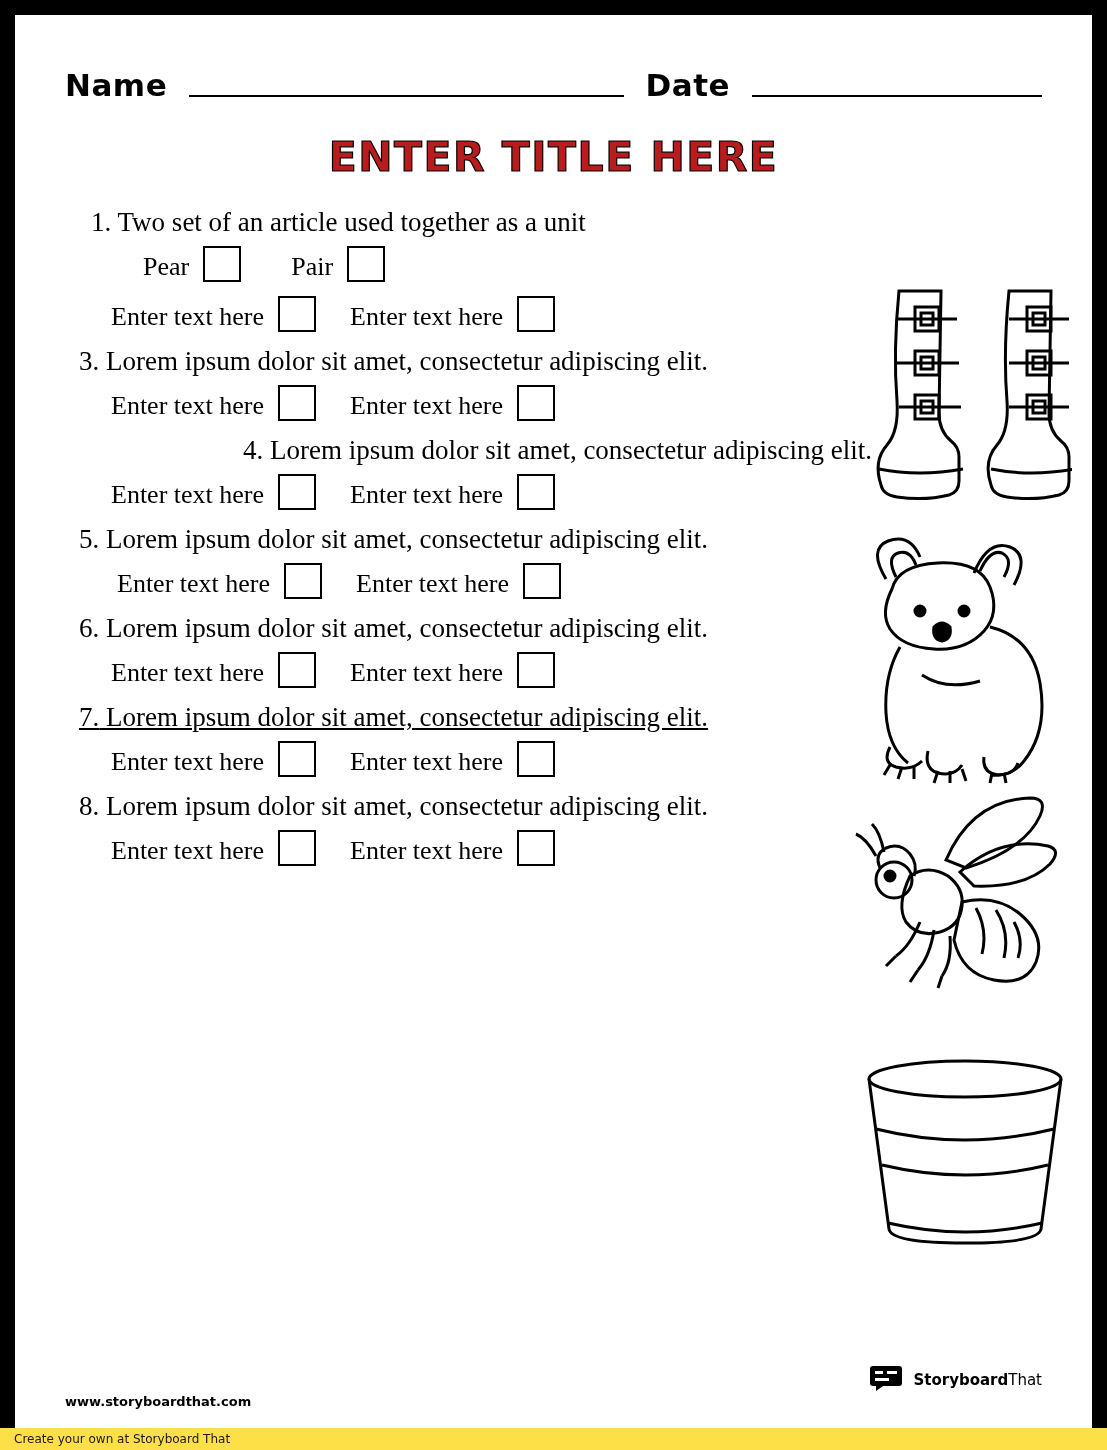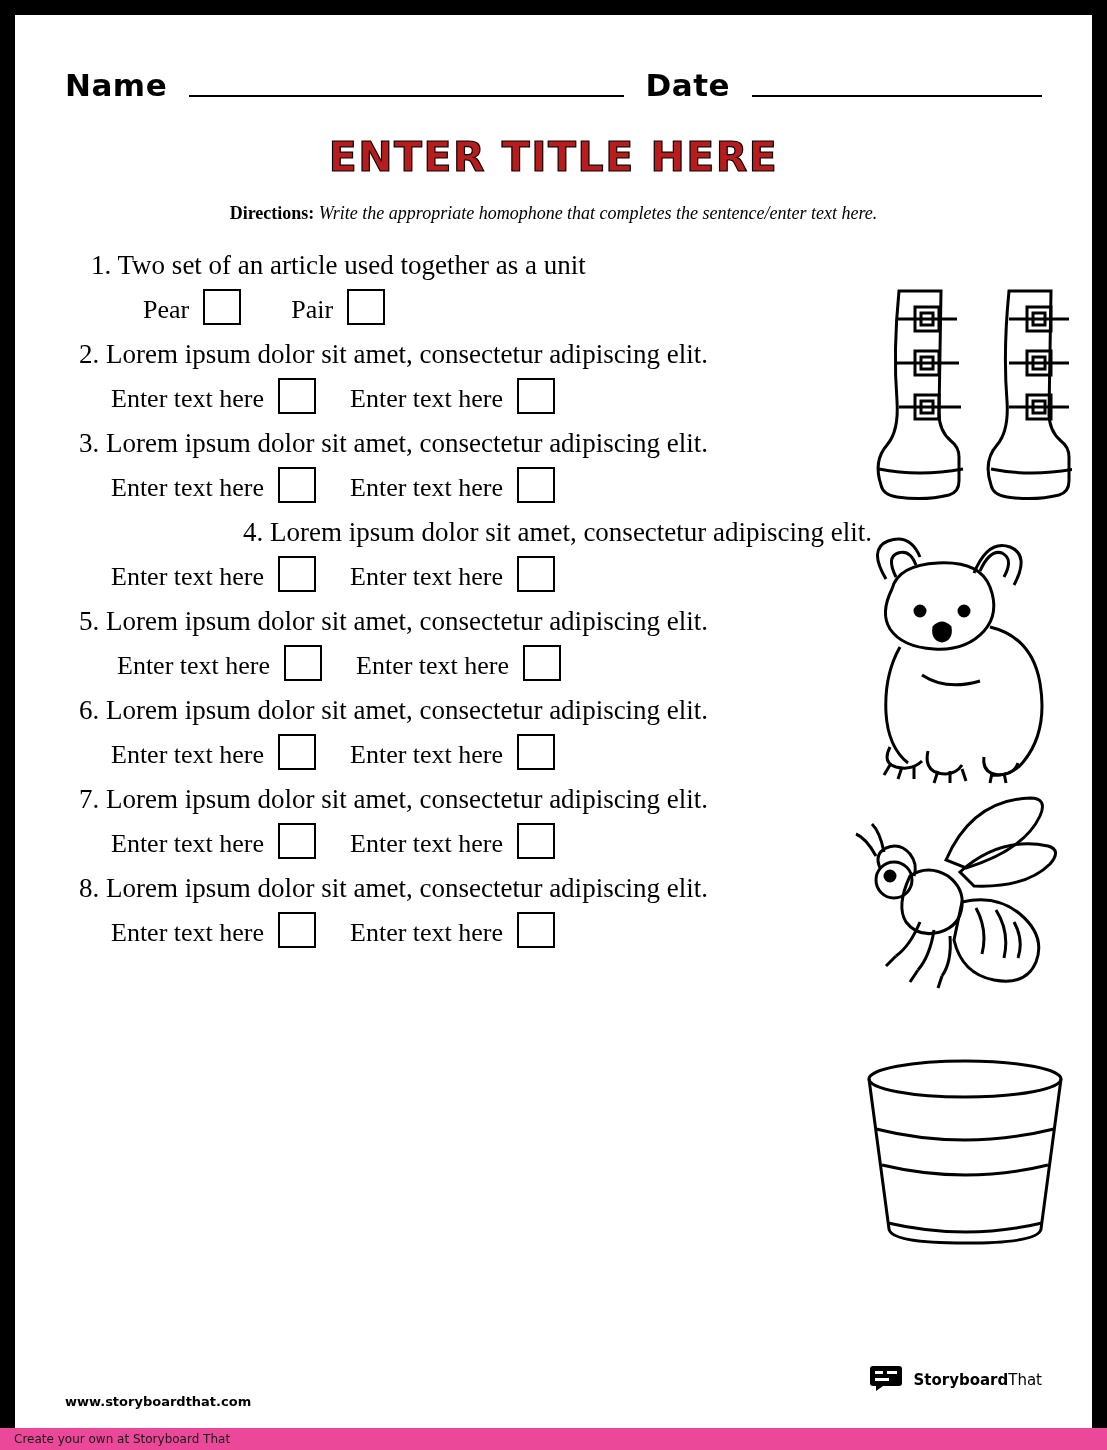--- a/index.html
+++ b/index.html
@@ -134,21 +134,21 @@
   
   .q1 .q-text { padding-left: 26px; margin-top: 20px; }
   .q1 .answers { padding-left: 78px; }
   .q1 .answer + .answer { margin-left: 50px; }
   .q2 .q-text { padding-left: 14px; }
   .q3 .q-text { padding-left: 14px; }
   .q4 .q-text { padding-left: 8px; text-align: center; }
   .q5 .q-text { padding-left: 14px; }
   .q5 .answers { padding-left: 52px; }
   .q6 .q-text { padding-left: 14px; }
-  .q7 .q-text { padding-left: 14px; }
+  .q7 .q-text { padding-left: 14px; text-decoration: underline; }
   .q8 .q-text { padding-left: 14px; }
 
   
   .art {
     position: absolute;
     z-index: 1;
   }
   .art-boots { right: 20px; top: 268px; }
   .art-koala { right: 18px; top: 520px; }
   .art-bee   { right: 30px; top: 775px; }
@@ -181,21 +181,21 @@
     font-size: 15px;
     color: #000;
   }
   .brand-text b { font-weight: bold; }
   .bottom-strip {
     position: absolute;
     left: 0;
     bottom: 0;
     width: 100%;
     height: 22px;
-    background: #ec4899;
+    background: #fde047;
     color: #1a1a1a;
     font-family: "DejaVu Sans", sans-serif;
     font-size: 12px;
     line-height: 22px;
     padding-left: 14px;
     box-sizing: border-box;
     overflow: hidden;
   }
 </style>
 </head>
@@ -207,23 +207,20 @@
 
       <div class="header-row">
         <span class="hdr-label">Name</span>
         <span class="hdr-rule name-rule"></span>
         <span class="hdr-label">Date</span>
         <span class="hdr-rule date-rule"></span>
       </div>
 
       <div class="title">ENTER TITLE HERE</div>
 
-      <div class="directions">
-        <span class="dir-label">Directions:</span><span> Write the appropriate homophone that completes the sentence/enter text here.</span>
-      </div>
 
       <div class="art art-boots">
         <svg width="215" height="230" viewBox="0 0 215 230" fill="none" stroke="#000" stroke-width="3">
           <path d="M42 8 q-6 60 -2 110 q2 30 -10 44 q-14 16 -6 40 q2 10 16 12 q28 4 52 -2 q10 -3 10 -14 l0 -24 q0 -10 -8 -16 q-12 -10 -12 -28 l2 -122 z"></path>
           <path d="M118 8 q-6 60 -2 110 q2 30 -10 44 q-14 16 -6 40 q2 10 16 12 q28 4 52 -2 q10 -3 10 -14 l0 -24 q0 -10 -8 -16 q-12 -10 -12 -28 l2 -122 z" transform="translate(34,0)"></path>
           <path d="M40 36 h60 M40 80 h62 M42 124 h62"></path>
           <path d="M152 36 h60 M152 80 h60 M152 124 h60"></path>
           <rect x="58" y="24" width="24" height="24"></rect>
             <rect x="64" y="30" width="12" height="12"></rect>
           <rect x="58" y="68" width="24" height="24"></rect>
@@ -299,24 +296,20 @@
               <span class="ans-box"></span>
             </div>
             <div class="answer">
               <span class="ans-label">Pair</span>
               <span class="ans-box"></span>
             </div>
           </div>
         </div>
 
         <div class="q-block q2">
-          <div class="q-text">
-            <span class="q-num">2.</span>
-            <span>Lorem ipsum dolor sit amet, consectetur adipiscing elit.</span>
-          </div>
           <div class="answers">
             <div class="answer">
               <span class="ans-label">Enter text here</span>
               <span class="ans-box"></span>
             </div>
             <div class="answer">
               <span class="ans-label">Enter text here</span>
               <span class="ans-box"></span>
             </div>
           </div>

